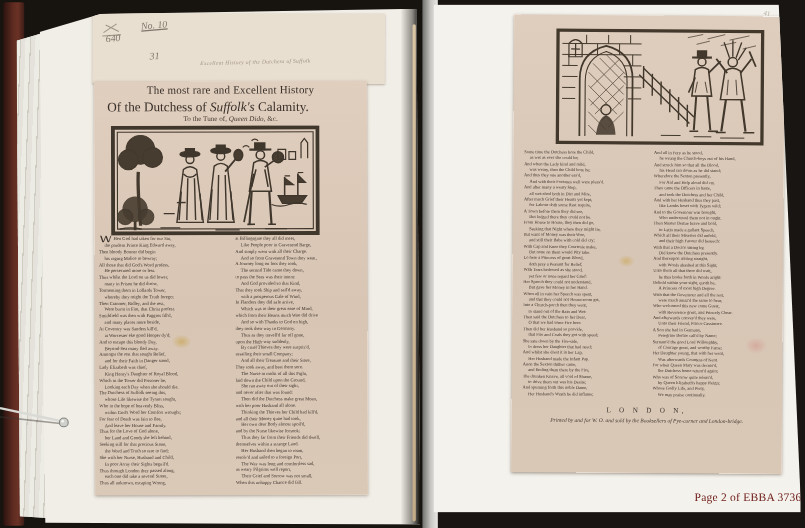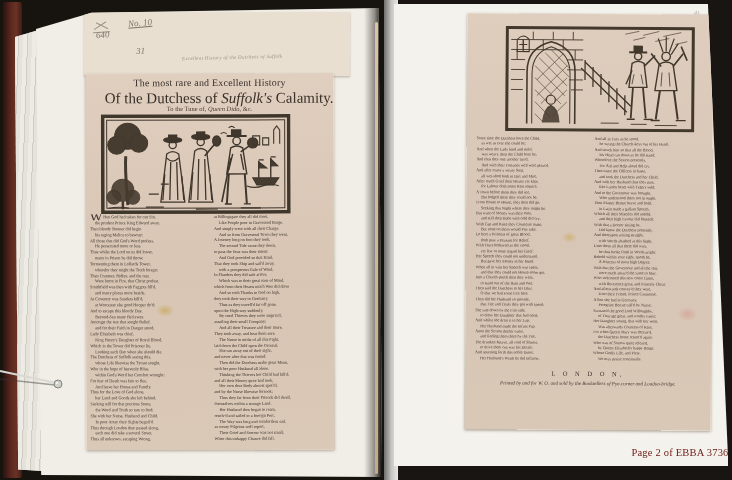--- a/index.html
+++ b/index.html
@@ -36,22 +36,22 @@
   .cursive-note { position:absolute; left:98px; top:42px; width:164px;
                font-size:5px; font-style:italic; color:rgba(112,97,80,.62);
                transform:rotate(-1.6deg); letter-spacing:.3px; }
 
   .sheet-main { position:absolute; left:50px; top:66px; width:248px; height:376px;
                background:linear-gradient(180deg,#e0cebe,#d8c5b4 55%,#dbc9b8);
                transform:rotate(-.15deg);
                box-shadow:0 1px 3px rgba(70,50,35,.4); }
   .bt1 { position:absolute; left:0; top:3px;  width:100%; text-align:center;
          font-size:10px; color:#38302a; letter-spacing:.2px; }
-  .bt2 { position:absolute; left:0; top:16px; width:100%; text-align:right;
-         font-size:15px; color:#38302a; }
+  .bt2 { position:absolute; left:12px; top:16px; width:100%; text-align:left;
+         font-size:12px; color:#38302a; }
   .bt2 .it, .tune .it { font-style:italic; }
   .tune { position:absolute; left:0; top:31px; width:100%; text-align:center;
           font-size:6.5px; color:#473e35; }
   .woodcut-1 { position:absolute; left:15px; top:40px; }
   .cols { position:absolute; display:flex; }
   .cols-left { left:4px; top:140px; width:242px; }
   .col { color:#3b332b; }
   .col .ln { font-size:4.2px; line-height:5.85px; white-space:nowrap; overflow:hidden; }
   .col .ln:nth-child(even){ padding-left:5px; }
   .colL1 { width:124px; }

